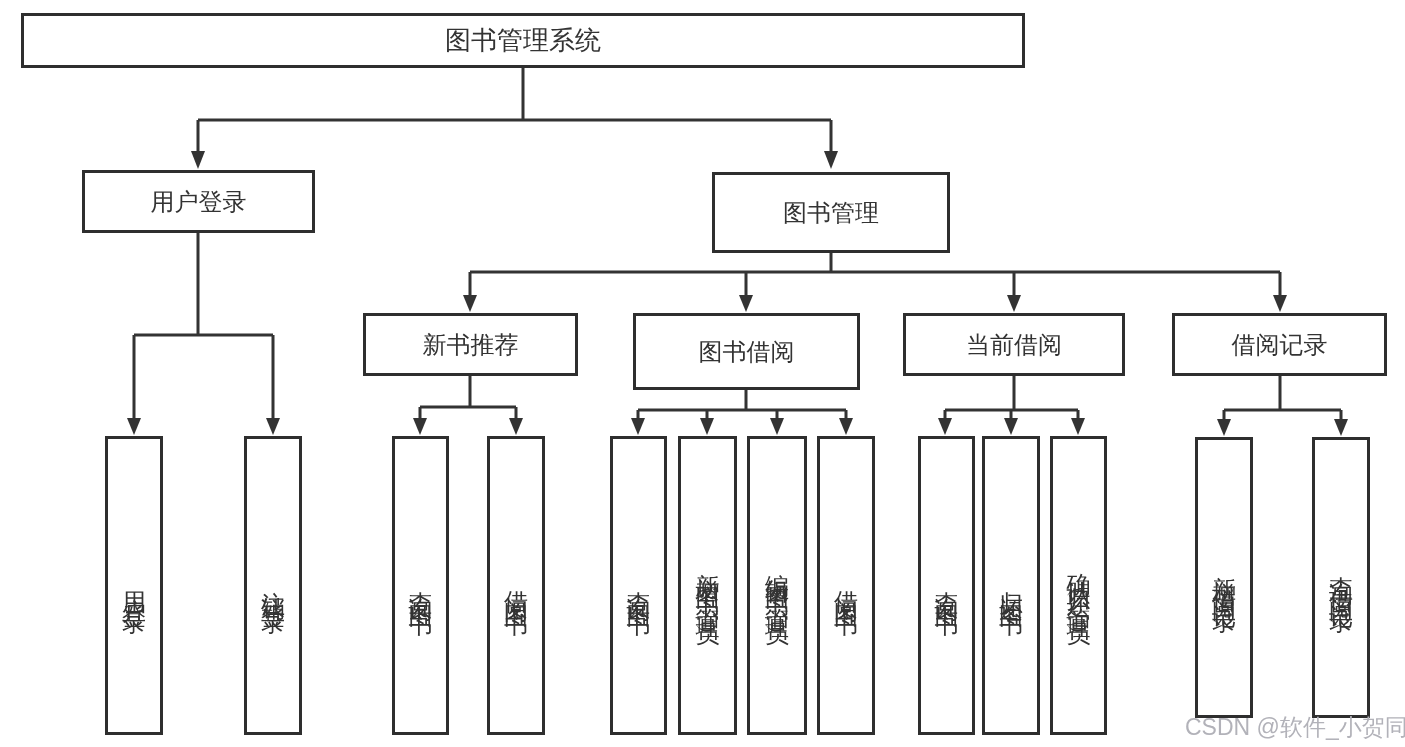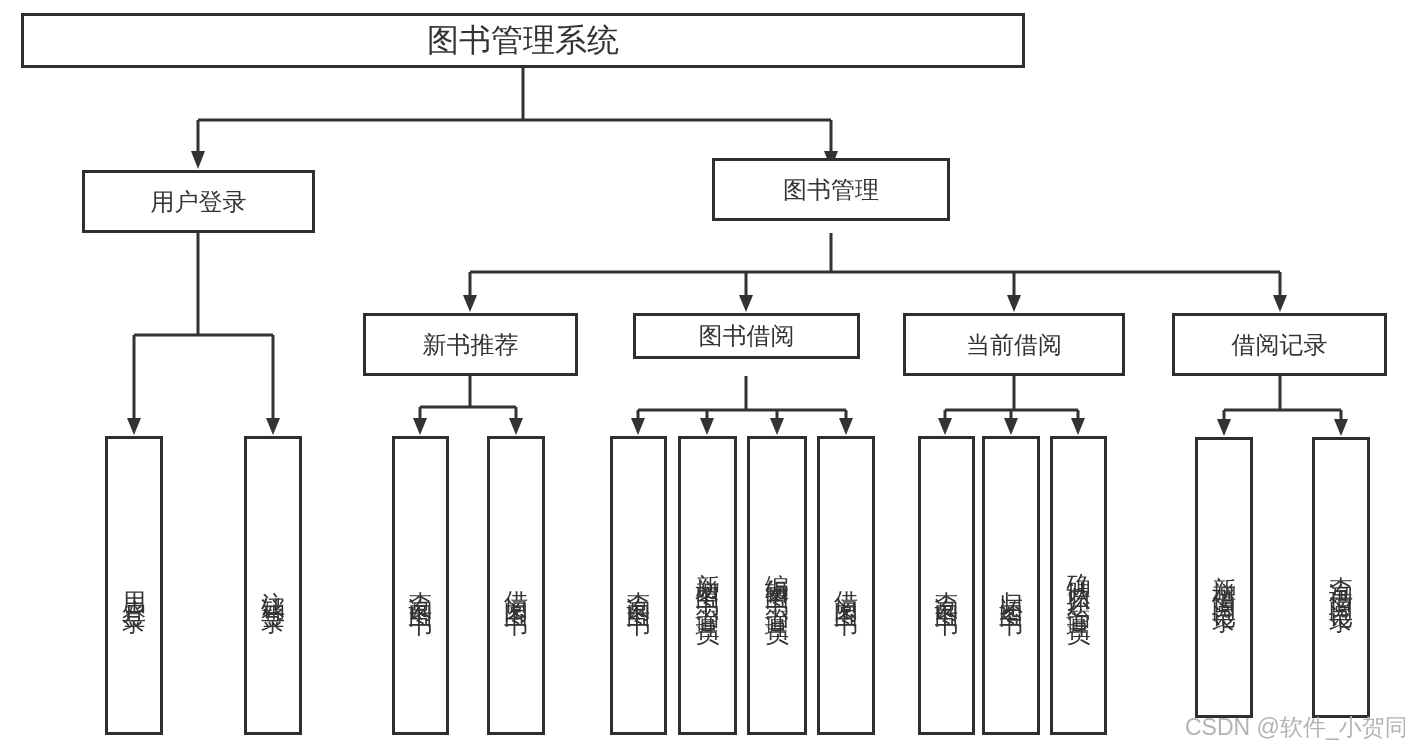--- a/index.html
+++ b/index.html
@@ -15,21 +15,21 @@
   .node{
     position:absolute;
     box-sizing:border-box;
     border:3px solid #2e2e2e;
     background:#ffffff;
     display:flex;align-items:center;justify-content:center;
     font-size:24px;
     color:#333333;
     white-space:nowrap;
   }
-  .node.root{font-size:32px;}
+  .node.root{font-size:26px;}
   .leaf{
     position:absolute;
     box-sizing:border-box;
     border:3px solid #2e2e2e;
     background:#ffffff;
     display:flex;align-items:center;justify-content:center;
     color:#333333;
   }
   .vtext{
     writing-mode:vertical-rl;
@@ -117,28 +117,28 @@
     </g>
   </svg>
 
   <div class="node root" style="left:21px;top:13px;width:1004px;height:55px">
     <span>图书管理系统</span>
   </div>
 
   <div class="node" style="left:82px;top:170px;width:233px;height:63px">
     <span>用户登录</span>
   </div>
-  <div class="node" style="left:712px;top:158px;width:238px;height:63px">
+  <div class="node" style="left:712px;top:172px;width:238px;height:81px">
     <span>图书管理</span>
   </div>
 
   <div class="node" style="left:363px;top:313px;width:215px;height:63px">
     <span>新书推荐</span>
   </div>
-  <div class="node" style="left:633px;top:313px;width:227px;height:46px">
+  <div class="node" style="left:633px;top:313px;width:227px;height:77px">
     <span>图书借阅</span>
   </div>
   <div class="node" style="left:1172px;top:313px;width:215px;height:63px">
     <span>借阅记录</span>
   </div>
   <div class="node" style="left:903px;top:313px;width:222px;height:63px">
     <span>当前借阅</span>
   </div>
 
   <div class="leaf" style="left:105px;top:436px;width:58px;height:299px">

